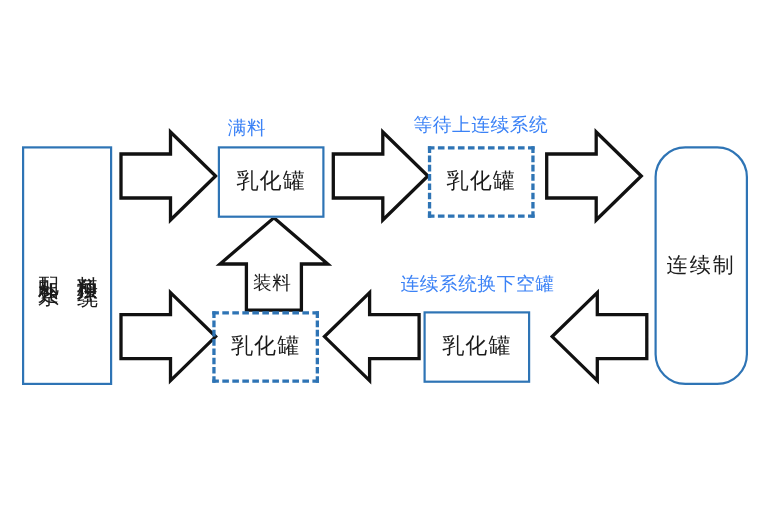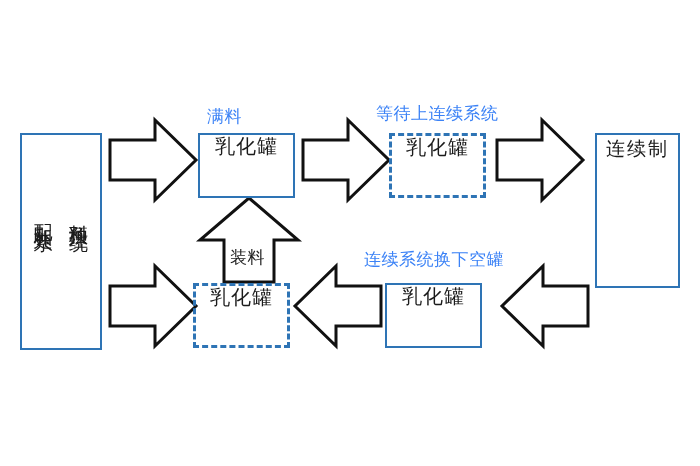--- a/index.html
+++ b/index.html
@@ -22,20 +22,21 @@
     position: absolute;
     left: 0;
     top: 0;
     width: 700px;
     height: 466px;
   }
   .node {
     position: absolute;
     box-sizing: border-box;
     display: flex;
+    align-items: center;
     justify-content: center;
     background: #ffffff;
   }
   .node-solid {
     border: 2px solid #2e74b5;
   }
   .node-dashed {
     border: 3px dashed #2e74b5;
     background: transparent;
   }
@@ -119,21 +120,21 @@
   <div class="node node-solid" style="left:198px; top:133px; width:97px; height:65px;">
     <span class="node-label">乳化罐</span>
   </div>
 
   <div class="edge-label" style="left:376px; top:105px;">等待上连续系统</div>
 
   <div class="node node-dashed" style="left:389px; top:133px; width:97px; height:65px;">
     <span class="node-label">乳化罐</span>
   </div>
 
-  <div class="node node-solid" style="left:595px; top:133px; width:85px; height:155px;">
+  <div class="node node-solid" style="left:595px; top:133px; width:85px; height:217px;border-radius:28px;">
     <div class="stack">
       <div>连续制</div>
     </div>
   </div>
 
   <div class="arrow-text" style="left:230px; top:222px;">装料</div>
 
   <div class="edge-label" style="left:364px; top:252px;font-family:Liberation Mono, monospace;">连续系统换下空罐</div>
 
   <div class="node node-solid" style="left:385px; top:283px; width:97px; height:65px;">

